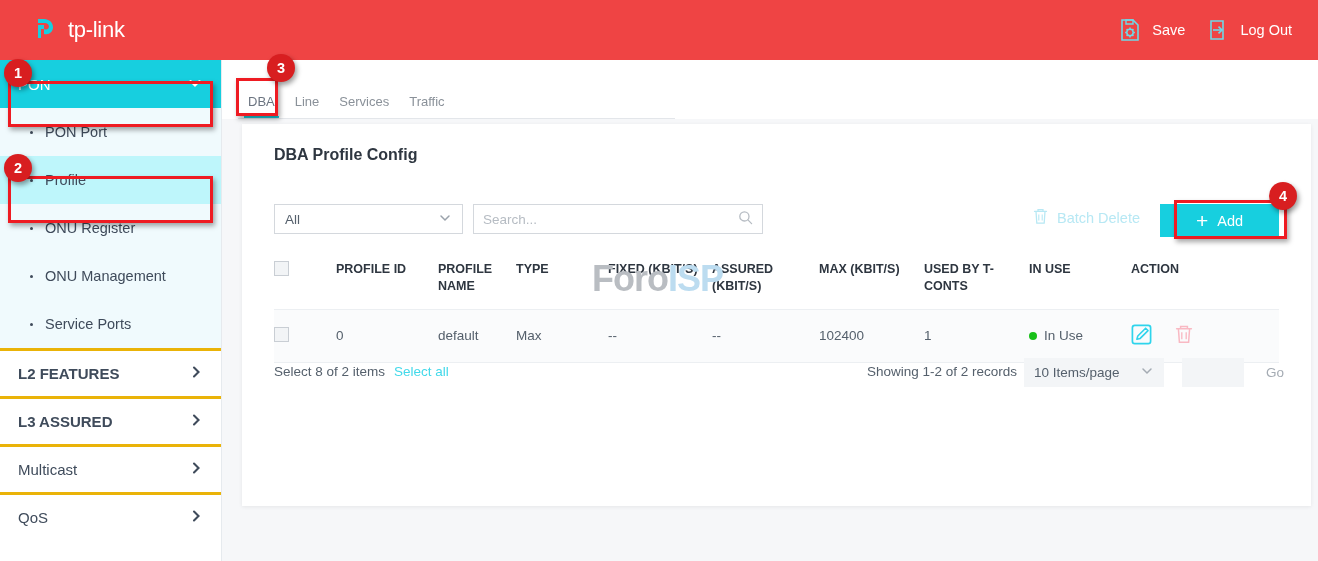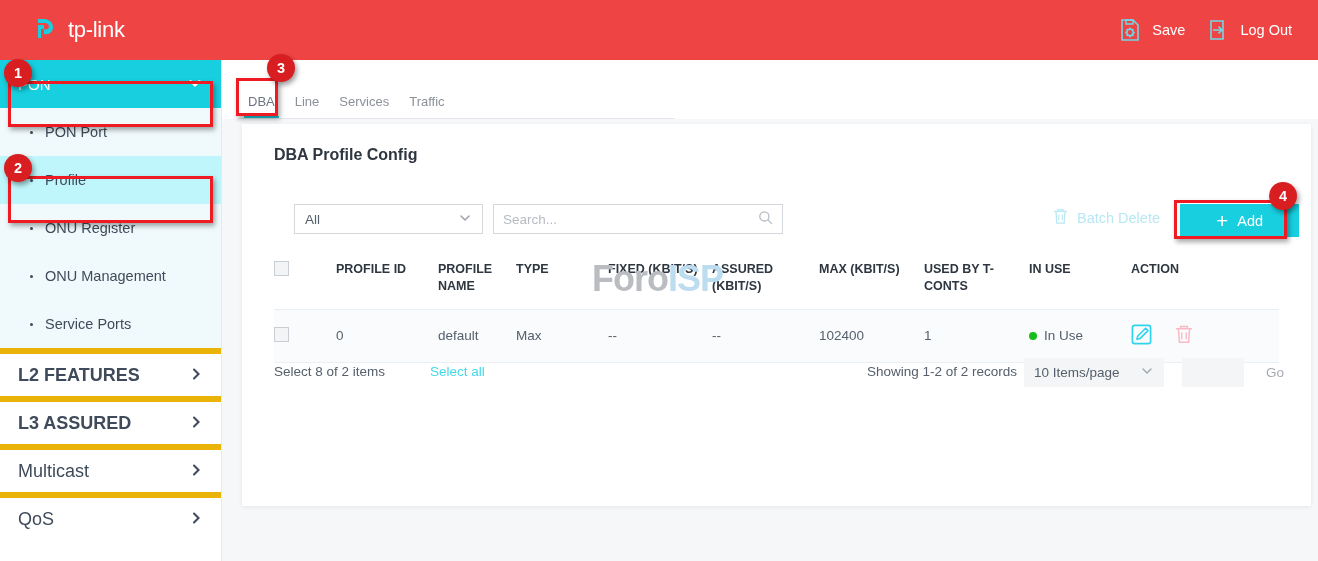--- a/index.html
+++ b/index.html
@@ -50,23 +50,23 @@
     padding-left: 30px; font-size: 14.5px; color: #3f4b5b;
     cursor: pointer;
   }
   .sub-item .dot {
     width: 3px; height: 3px; border-radius: 50%;
     background: #3f4b5b; margin-right: 12px; flex: none;
   }
   .sub-item.active { background: #bef6fb; }
   .top-item {
     height: 48px; display: flex; align-items: center;
-    padding: 0 18px; font-size: 18px; color: #3f4b5b;
+    padding: 0 18px; font-size: 15px; color: #3f4b5b;
     background: #ffffff; cursor: pointer;
-    border-top: 6px solid #eab308;
+    border-top: 3px solid #eab308;
   }
   .top-item.bold { font-weight: bold; color: #3f4b5b; }
   .top-item .chev-r { margin-left: auto; color: #3f4b5b; font-weight: bold; }
 
   
   .main {
     position: absolute; left: 222px; top: 60px;
     width: 1096px; height: 501px; background: #f6f7f9;
   }
   .tabbar {
@@ -94,21 +94,21 @@
     background: #ffffff;
     box-shadow: 0 1px 4px rgba(0,0,0,0.07);
   }
   .card-title {
     position: absolute; left: 32px; top: 22px;
     font-size: 16px; font-weight: bold; color: #2e3640;
   }
 
   .toolbar {
     position: absolute; left: 32px; top: 80px;
-    width: 1005px; height: 30px; margin-left: 20px;
+    width: 1005px; height: 30px;
   }
   .sel-all {
     position: absolute; left: 0; top: 0; width: 189px; height: 30px;
     border: 1px solid #d4d8dd; background: #ffffff;
     font-size: 13.5px; color: #55606c;
     display: flex; align-items: center; padding: 0 10px; cursor: pointer;
   }
   .sel-all .chev-d { margin-left: auto; color: #9aa2ab; }
   .searchbox {
     position: absolute; left: 199px; top: 0; width: 290px; height: 30px;
@@ -171,21 +171,21 @@
   .tfoot {
     position: absolute; left: 32px; top: 234px;
     width: 1005px; height: 32px;
   }
   .sel-count {
     position: absolute; left: 0; top: 6px;
     font-size: 13.5px; color: #55606c;
   }
   .sel-link {
     position: absolute; left: 120px; top: 6px;
-    font-size: 13.5px; color: #42d9ea; cursor: pointer; margin-left: 36px;
+    font-size: 13.5px; color: #42d9ea; cursor: pointer;
   }
   .showing {
     position: absolute; left: 593px; top: 6px;
     font-size: 13.5px; color: #55606c;
   }
   .per-page {
     position: absolute; left: 750px; top: 0;
     width: 140px; height: 29px; background: #f3f5f7;
     display: flex; align-items: center; padding: 0 10px;
     font-size: 13.5px; color: #55606c; cursor: pointer;

